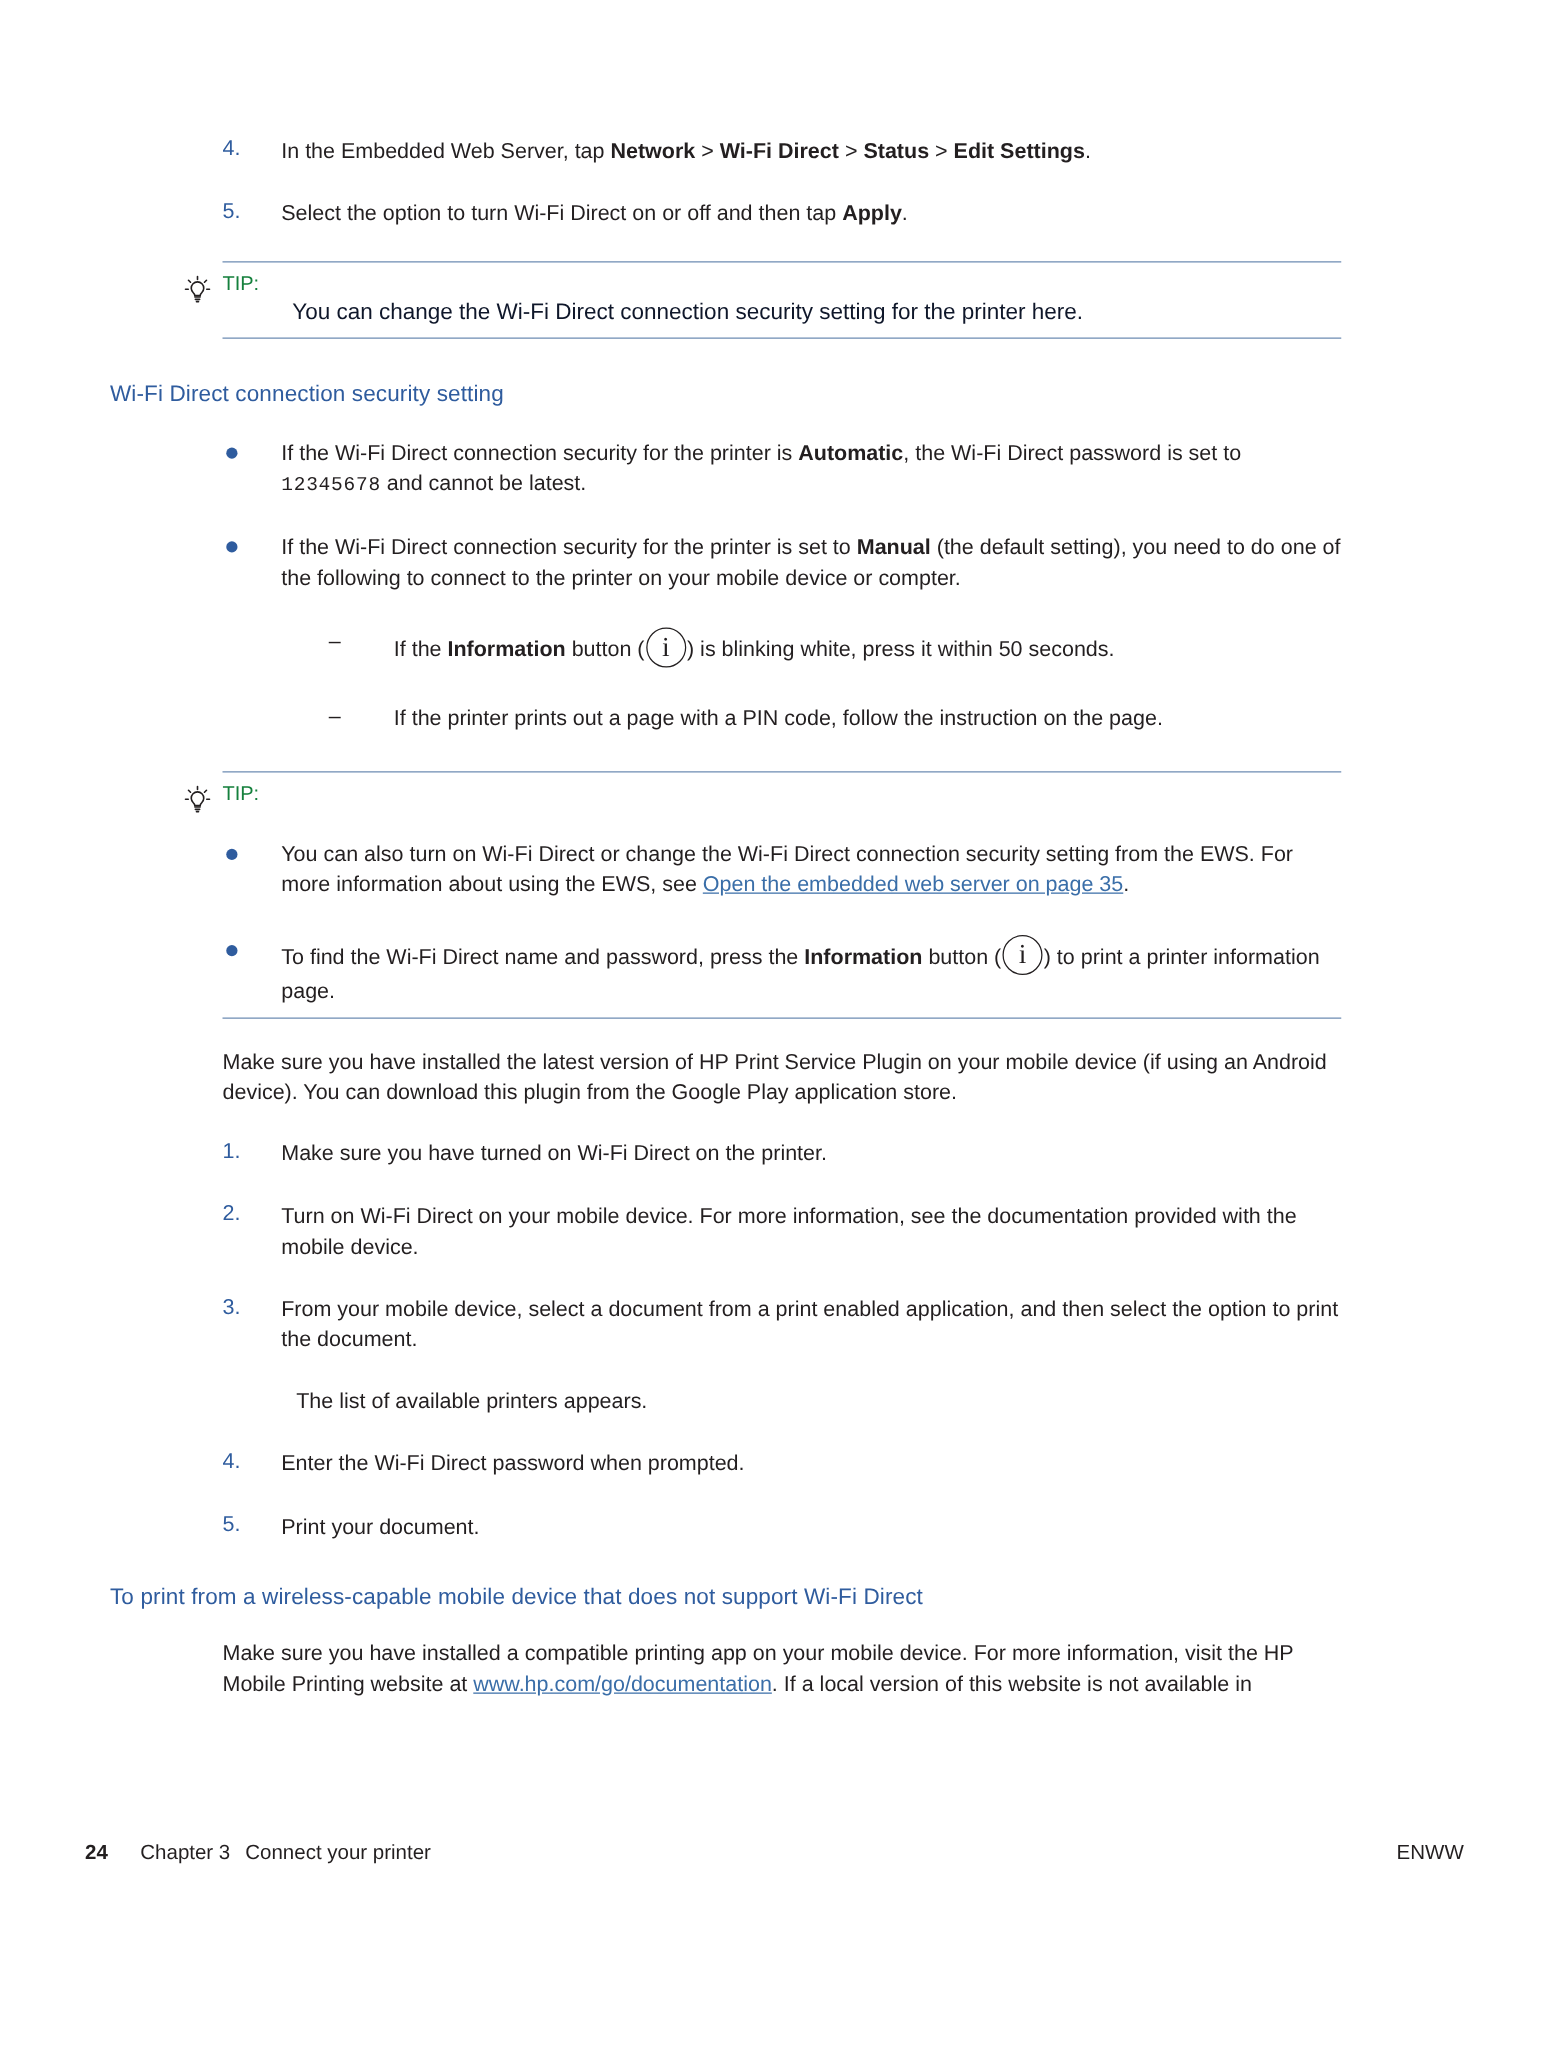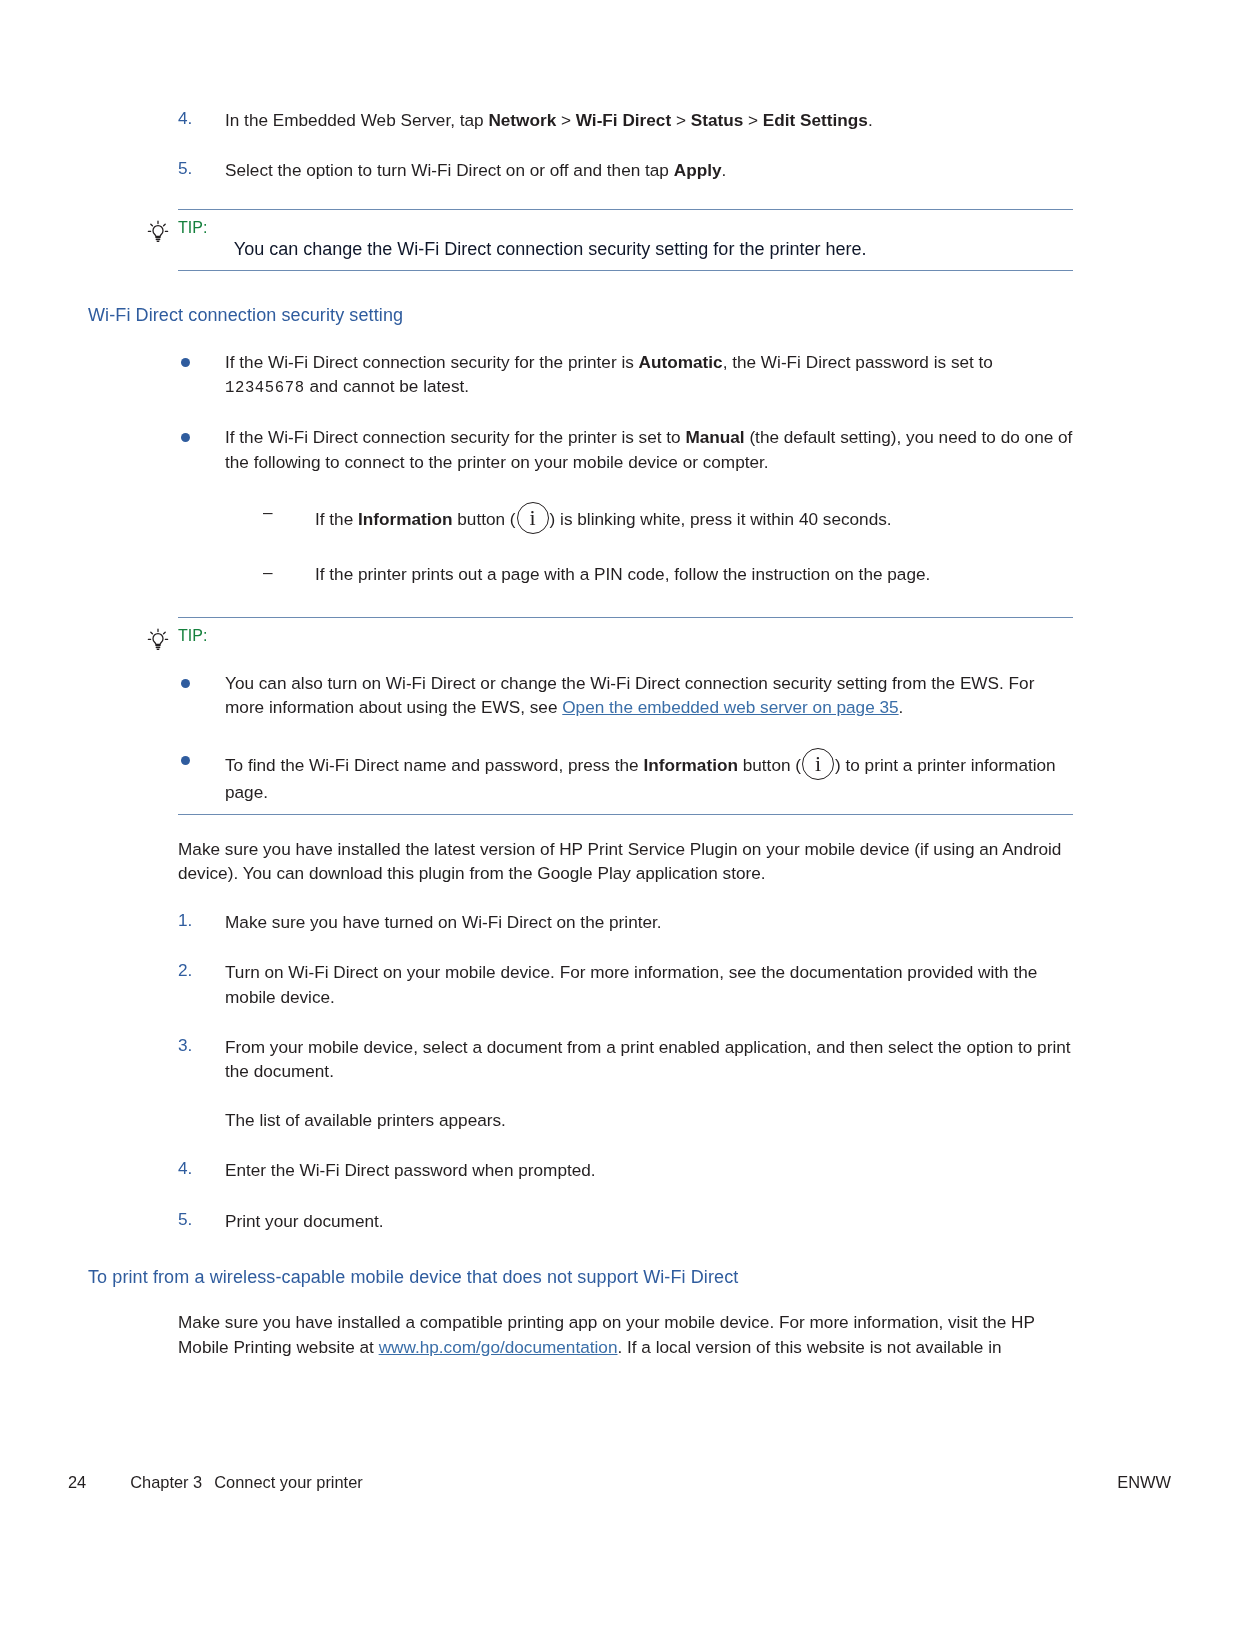--- a/index.html
+++ b/index.html
@@ -173,21 +173,21 @@
     left: 68px;
     right: 68px;
     top: 1473px;
     font-size: 16.4px;
     color: #231f20;
     display: flex;
     justify-content: space-between;
     align-items: baseline;
   }
   .footer-left { display: flex; align-items: baseline; }
-  .footer-page { margin-right: 44px; }
+  .footer-page { margin-right: 26px; font-weight: bold; }
   .footer-chapter { margin-right: 12px; }
 </style>
 </head>
 <body>
 
 <div class="page">
   <div class="content">
 
     <ol class="olist">
       <li>
@@ -223,21 +223,21 @@
         <span class="dot"></span>
         <span class="body-text"><span>If the Wi-Fi Direct connection security for the printer is </span><b>Automatic</b><span>, the Wi-Fi Direct password is set to </span><span class="mono">12345678</span><span> and cannot be latest.</span></span>
       </li>
       <li>
         <span class="dot"></span>
         <span class="body-text"><span>If the Wi-Fi Direct connection security for the printer is set to </span><b>Manual</b><span> (the default setting), you need to do one of the following to connect to the printer on your mobile device or compter.</span></span>
 
         <ul class="dlist" style="margin-top:4px">
           <li>
             <span class="dash">–</span>
-            <span class="body-text"><span>If the </span><b>Information</b><span> button (</span><span class="infoicon"></span><span>) is blinking white, press it within 40 seconds.</span></span>
+            <span class="body-text"><span>If the </span><b>Information</b><span> button (</span><span class="infoicon"></span><span>) is blinking white, press it within 50 seconds.</span></span>
           </li>
           <li>
             <span class="dash">–</span>
             <span class="body-text">If the printer prints out a page with a PIN code, follow the instruction on the page.</span>
           </li>
         </ul>
       </li>
     </ul>
 
     <div class="tip" style="margin-top:30px">
@@ -272,21 +272,21 @@
         <span class="num">1.</span>
         <span class="body-text">Make sure you have turned on Wi-Fi Direct on the printer.</span>
       </li>
       <li>
         <span class="num">2.</span>
         <span class="body-text">Turn on Wi-Fi Direct on your mobile device. For more information, see the documentation provided with the mobile device.</span>
       </li>
       <li>
         <span class="num">3.</span>
         <span class="body-text">From your mobile device, select a document from a print enabled application, and then select the option to print the document.</span>
-        <p class="body-text" style="margin:24px 0 0 0">The list of available printers appears.</p>
+        <p class="body-text" style="margin:24px 0 0 12px">The list of available printers appears.</p>
       </li>
       <li>
         <span class="num">4.</span>
         <p class="body-text" style="margin:24px 0 0 0">Enter the Wi-Fi Direct password when prompted.</p>
       </li>
       <li>
         <span class="num">5.</span>
         <span class="body-text">Print your document.</span>
       </li>
     </ol>

